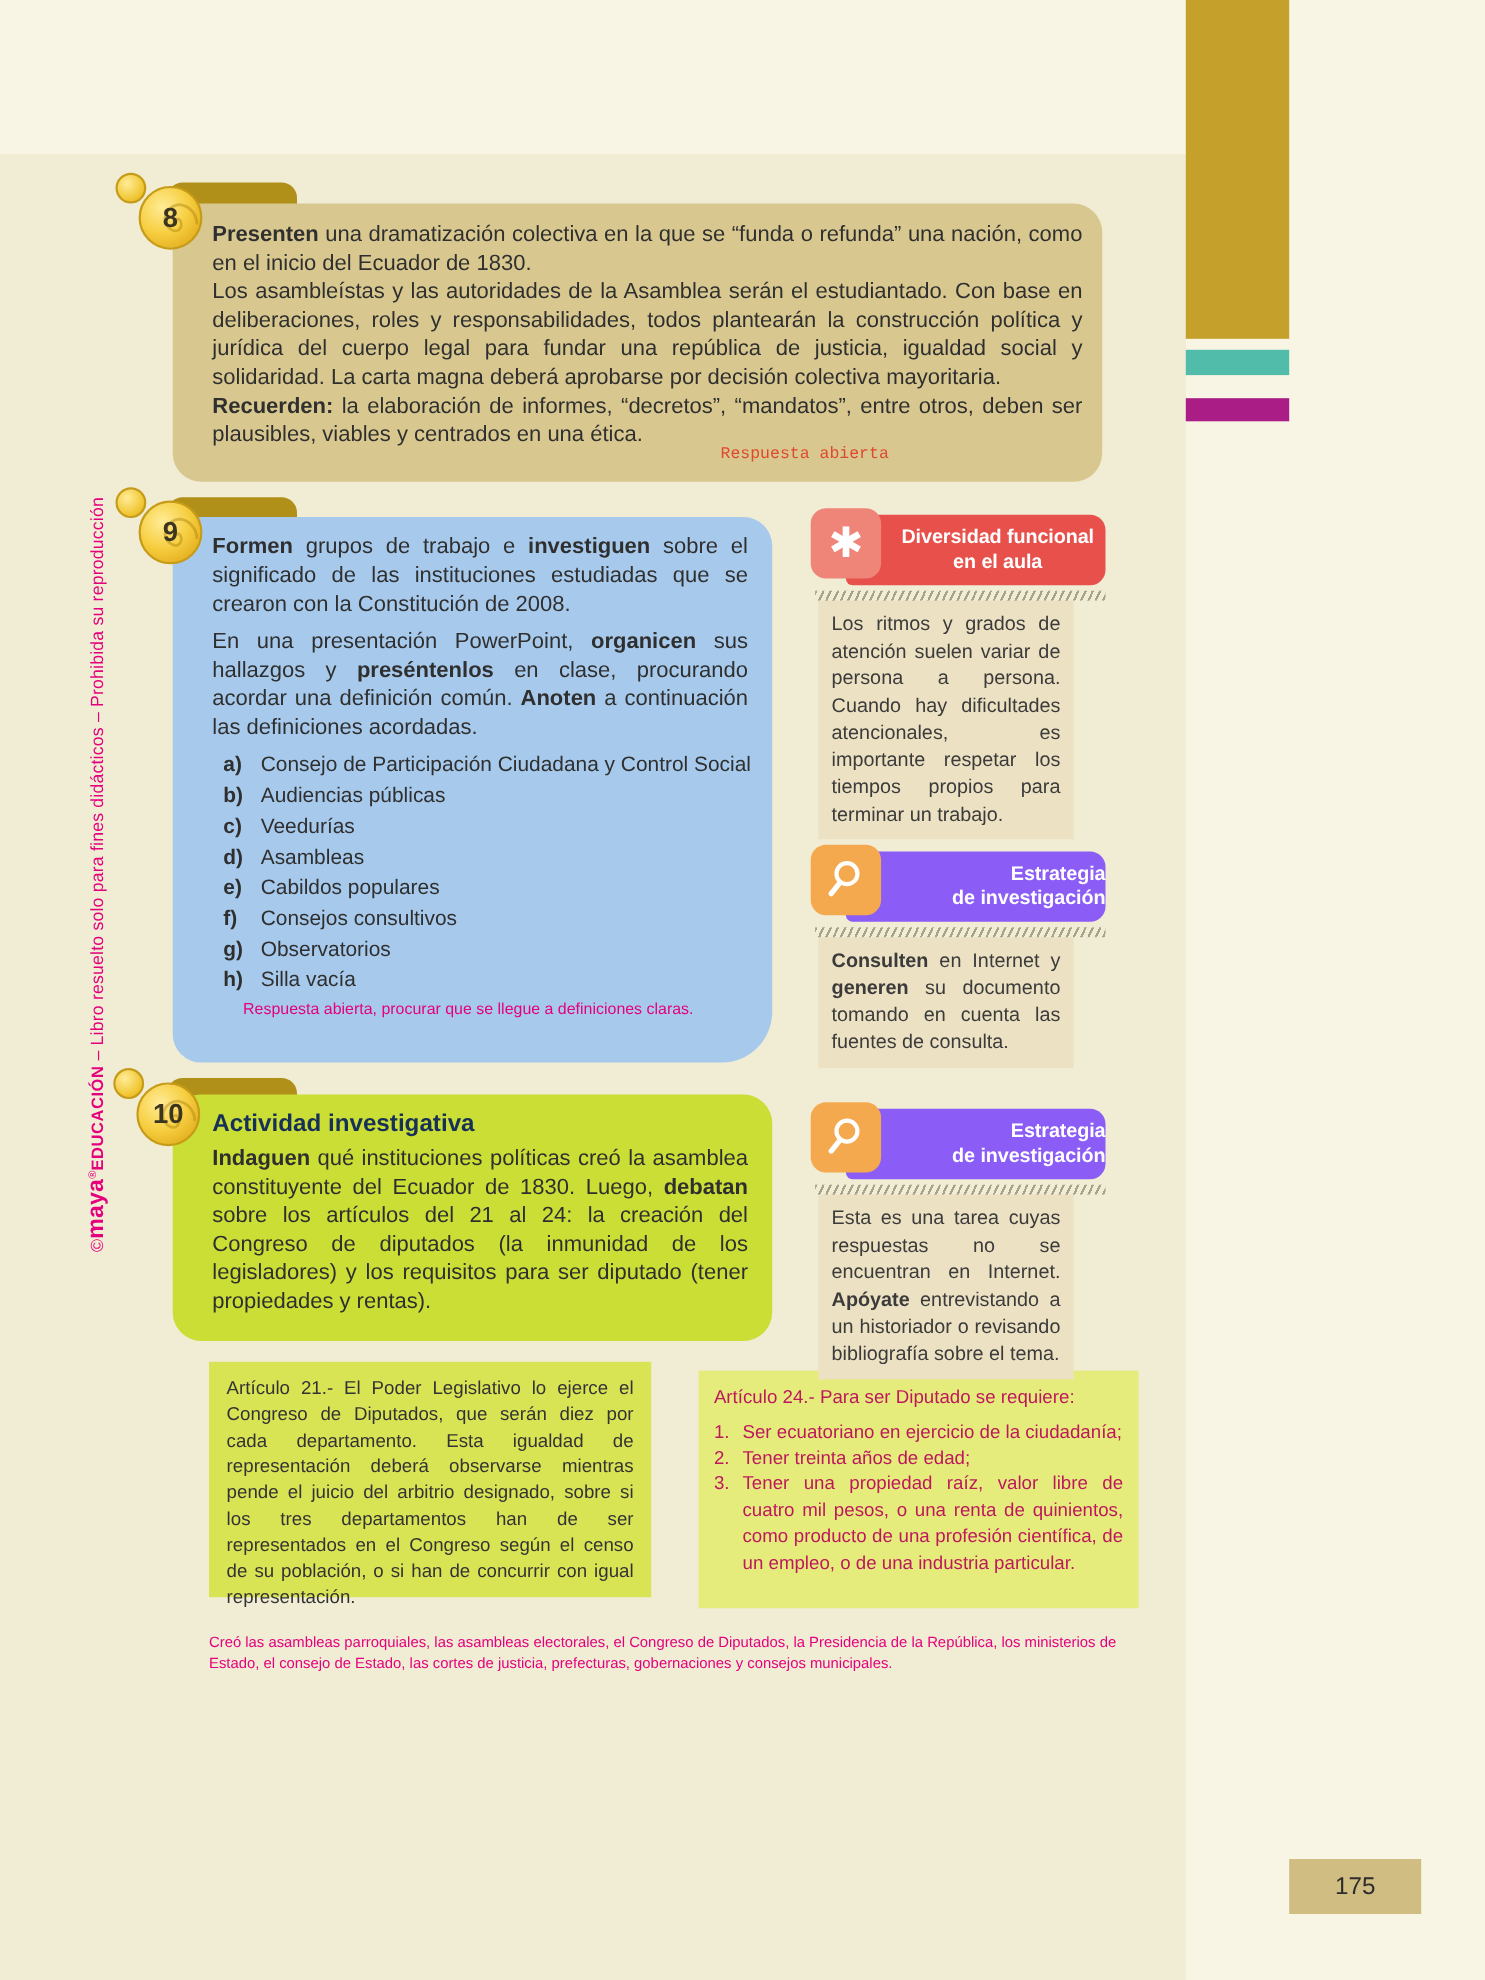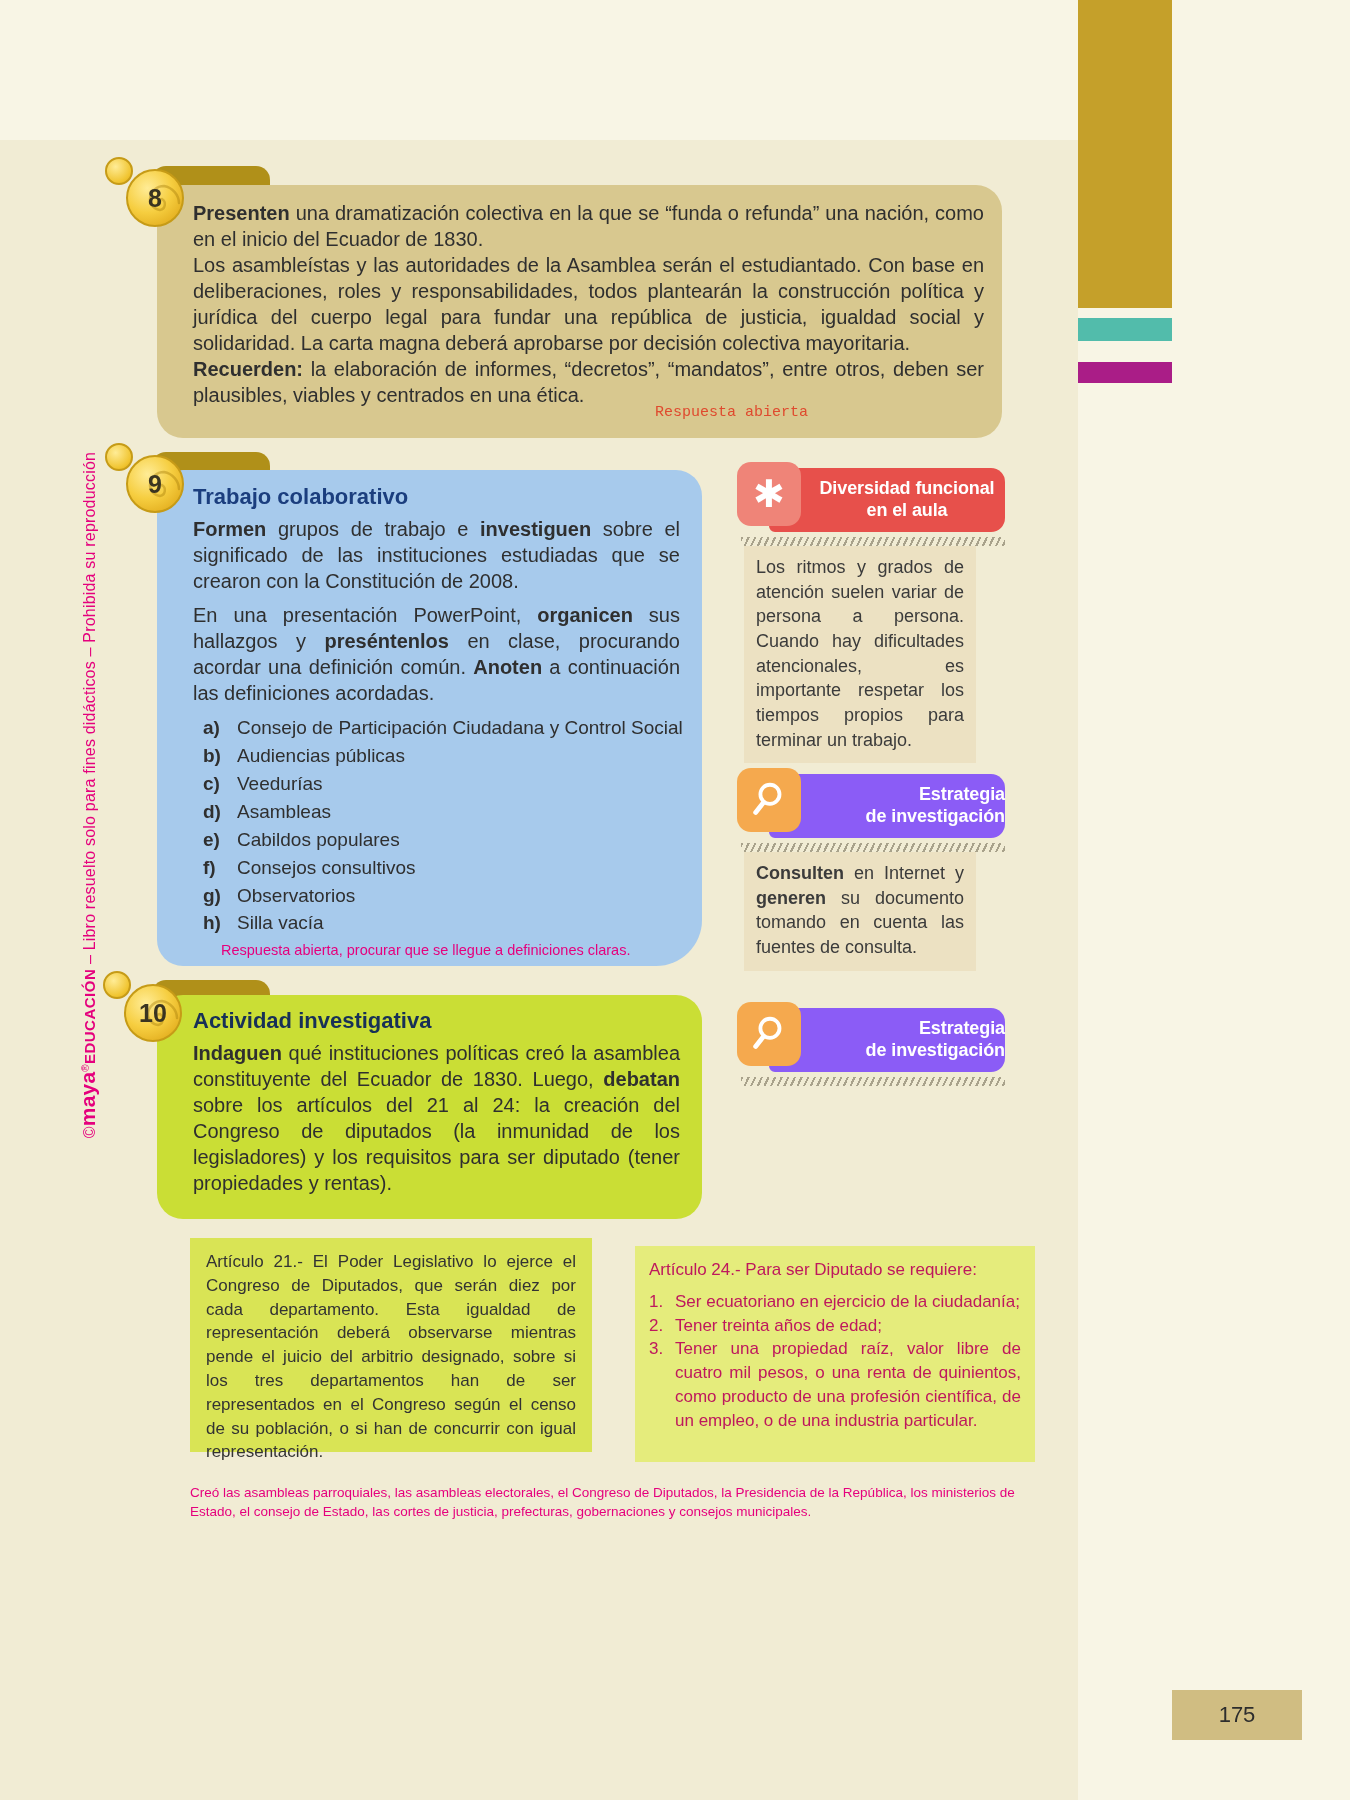--- a/index.html
+++ b/index.html
@@ -7,21 +7,21 @@
   .page {
     position:relative; width:1350px; height:1800px; margin:0 auto;
     background:#f1ecd4; overflow:hidden;
     font-family:"Liberation Sans","DejaVu Sans",sans-serif; color:#2f2f2f;
   }
   .band-top { position:absolute; left:0; top:0; width:1350px; height:140px; background:#f8f5e5; }
   .band-right { position:absolute; left:1078px; top:0; width:272px; height:1800px; background:#f8f5e5; }
   .gold-block { position:absolute; left:1078px; top:0; width:94px; height:308px; background:#c5a02a; }
   .teal-bar { position:absolute; left:1078px; top:318px; width:94px; height:23px; background:#52bcab; }
   .magenta-bar { position:absolute; left:1078px; top:362px; width:94px; height:21px; background:#aa1d87; }
-  .page-tab { position:absolute; left:1172px; top:1690px; width:130px; height:50px; background:#d0bd82;
+  .page-tab { position:absolute; left:1172px; top:1690px; width:120px; height:50px; background:#d0bd82;
     display:flex; align-items:center; justify-content:center; font-size:22px; color:#2d2d2d; }
 
   
   #credit { position:absolute; left:88px; top:795px; transform:translate(-50%,-50%) rotate(-90deg);
     white-space:nowrap; color:#e5007d; font-size:16px; letter-spacing:.2px; }
   #credit .logo { font-weight:bold; font-size:21px; }
   #credit sup { font-size:10px; }
   #credit .brand { font-weight:bold; font-size:15px; letter-spacing:.5px; }
 
   
@@ -129,21 +129,20 @@
 
   <div class="tab" id="tab9"></div>
   <div class="coin-mini" id="mini9"></div>
   <div class="coin" id="coin9">
     <svg class="spiral" viewBox="0 0 50 50">
       <path d="M26 28 a4 4 0 0 1 4 -4 a6 6 0 0 1 -2 11 a11 11 0 0 1 -10 -11 a14 14 0 0 1 14 -13 a18 18 0 0 1 15 17" fill="none" stroke="#a87f0b" stroke-width="2.5" stroke-linecap="round"></path>
     </svg>
     <span class="coin-num">9</span>
   </div>
   <section class="box" id="box9">
-    <div class="box-title">Trabajo colaborativo</div>
     <p class="body"><span class="b">Formen</span><span> grupos de trabajo e </span><span class="b">investiguen</span><span> sobre el significado de las instituciones estudiadas que se crearon con la Constitución de 2008.</span></p>
     <p class="body"><span>En una presentación PowerPoint, </span><span class="b">organicen</span><span> sus hallazgos y </span><span class="b">preséntenlos</span><span> en clase, procurando acordar una definición común. </span><span class="b">Anoten</span><span> a continuación las definiciones acordadas.</span></p>
     <div class="list">
       <div class="li">
           <span class="li-letter">a)</span>
           <span class="li-text">Consejo de Participación Ciudadana y Control Social</span>
         </div>
       <div class="li">
           <span class="li-letter">b)</span>
           <span class="li-text">Audiencias públicas</span>
@@ -216,20 +215,21 @@
     <svg width="42" height="42" viewBox="0 0 44 44">
       <circle cx="23" cy="16" r="10" fill="none" stroke="#ffffff" stroke-width="4"></circle>
       <line x1="16" y1="25" x2="8" y2="35" stroke="#ffffff" stroke-width="5" stroke-linecap="round"></line>
     </svg>
   </div>
   <div class="side-header header-orange" id="headerC">
     <div>Estrategia</div>
     <div>de investigación</div>
   </div>
   <div class="hatch" id="hatchC"></div>
+  <div class="side-body" id="bodyC"><span>Esta es una tarea cuyas respuestas no se encuentran en Internet. </span><span class="b">Apóyate</span><span> entrevistando a un historiador o revisando bibliografía sobre el tema.</span></div>
 
   <div id="art21">
     <span>Artículo 21.- El Poder Legislativo lo ejerce el Congreso de Diputados, que serán diez por cada departamento. Esta igualdad de representación deberá observarse mientras pende el juicio del arbitrio designado, sobre si los tres departamentos han de ser representados en el Congreso según el censo de su población, o si han de concurrir con igual representación.</span>
   </div>
   <div id="art24">
     <div class="intro">Artículo 24.- Para ser Diputado se requiere:</div>
     <div class="num-li">
       <span class="num">1.</span>
       <span class="txt">Ser ecuatoriano en ejercicio de la ciudadanía;</span>
     </div>

